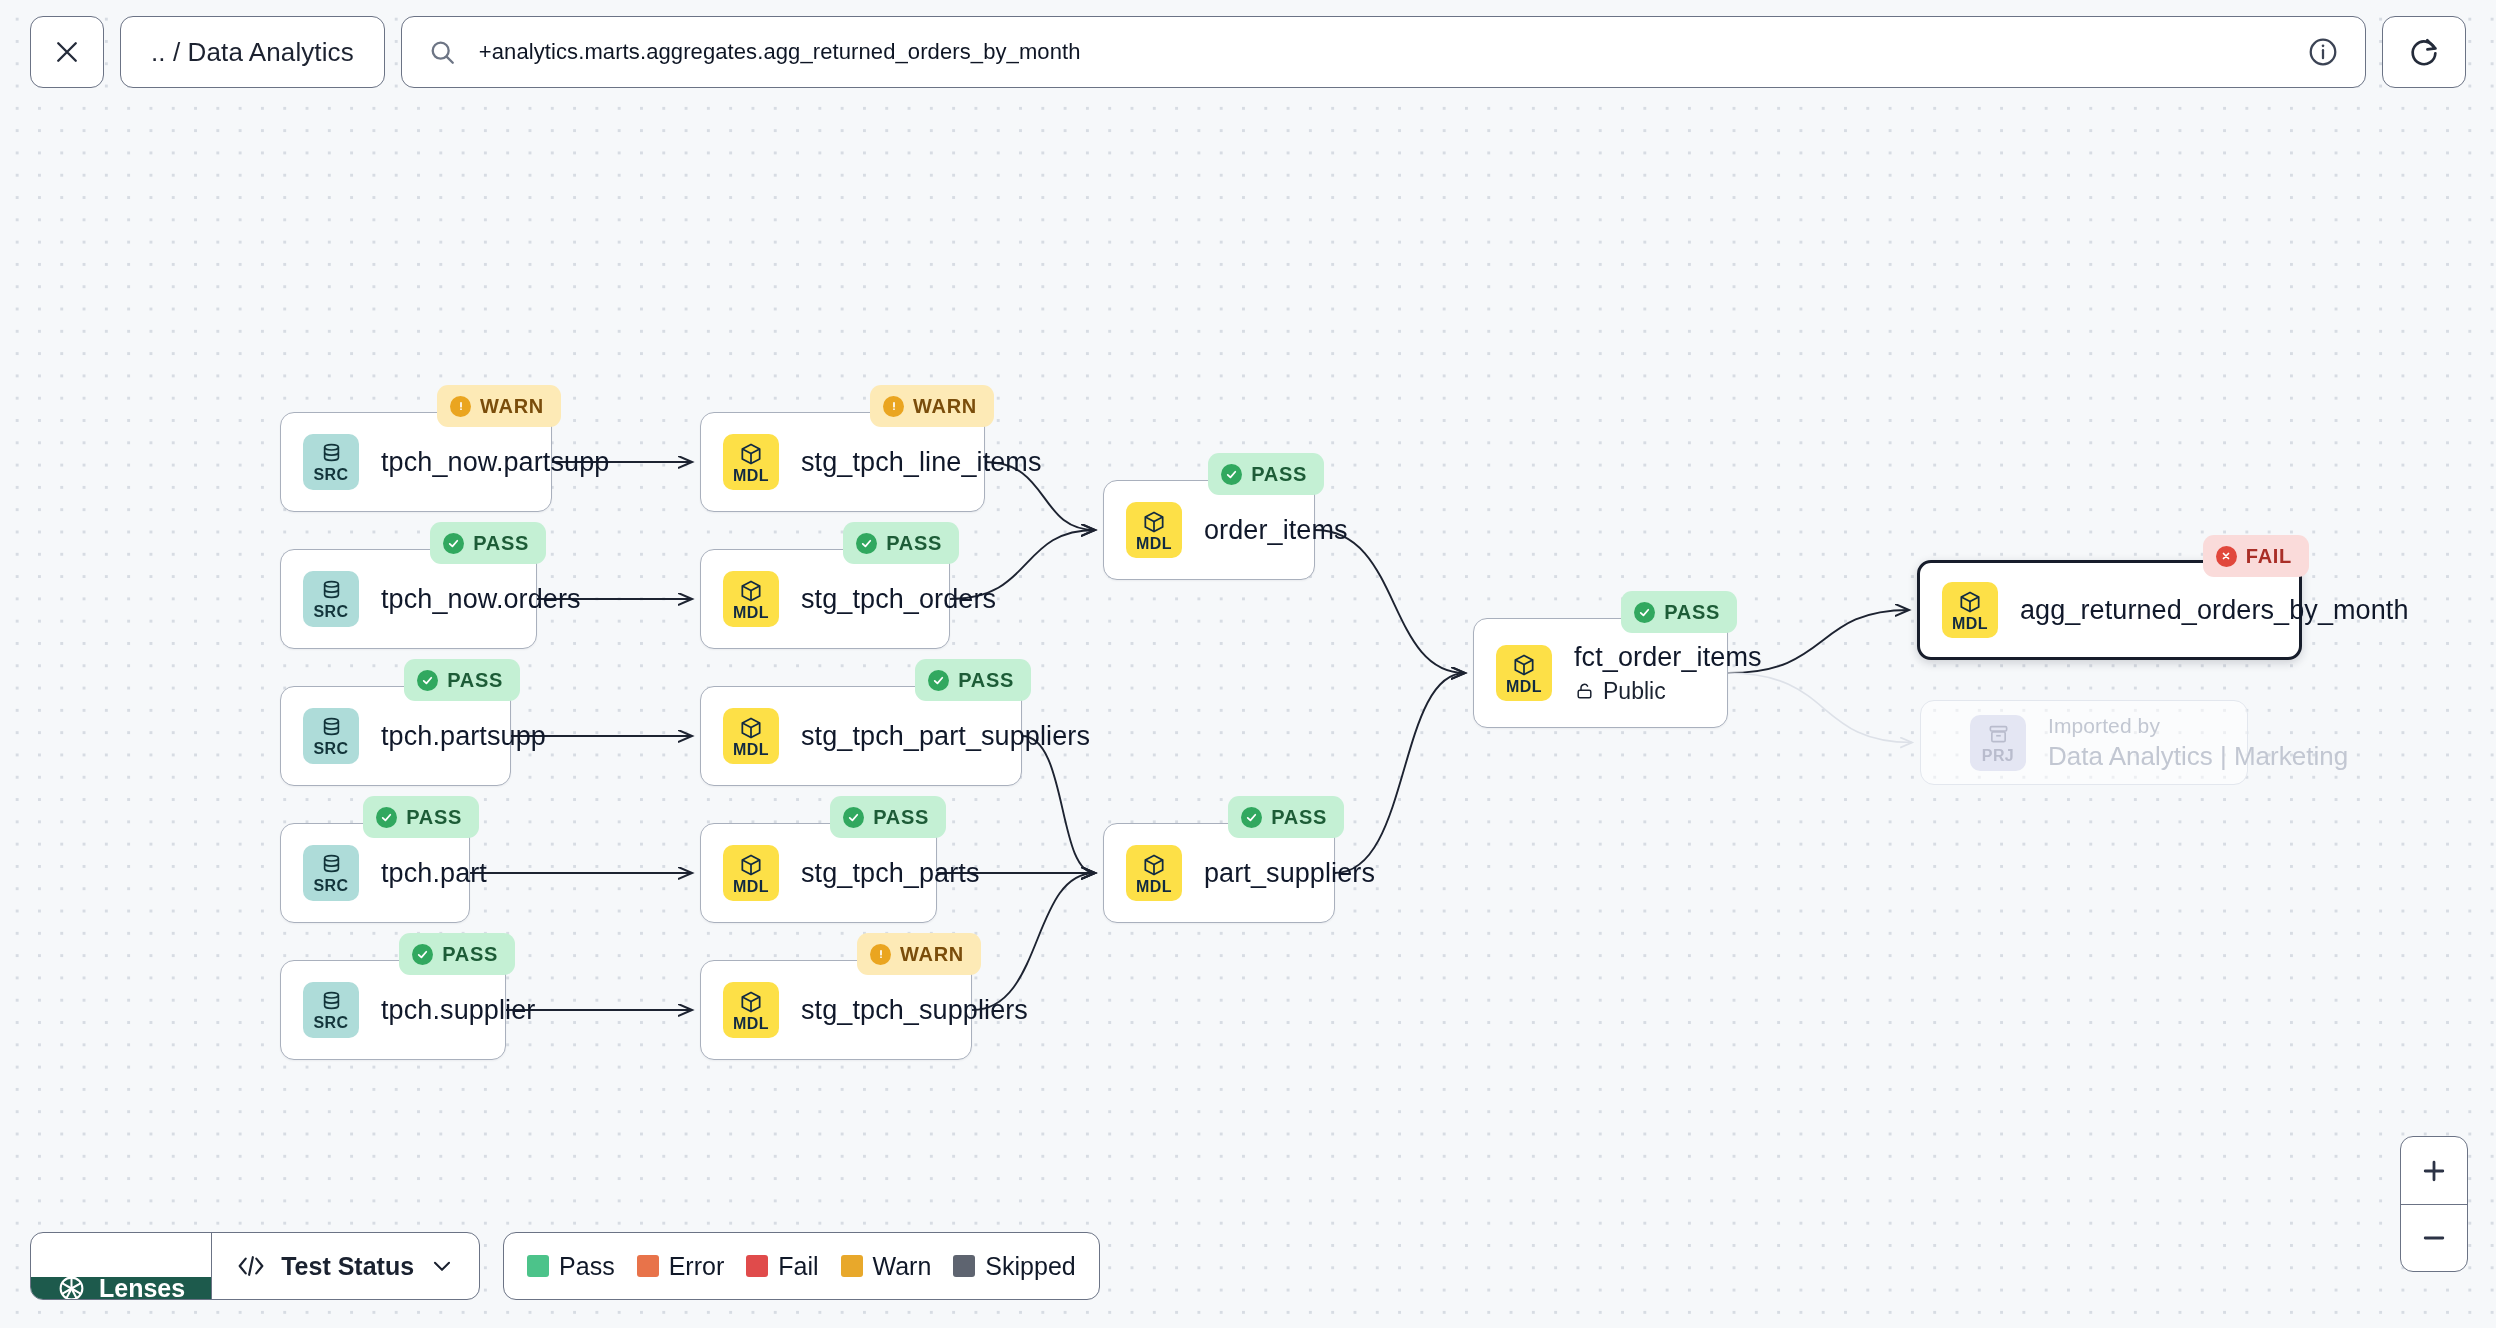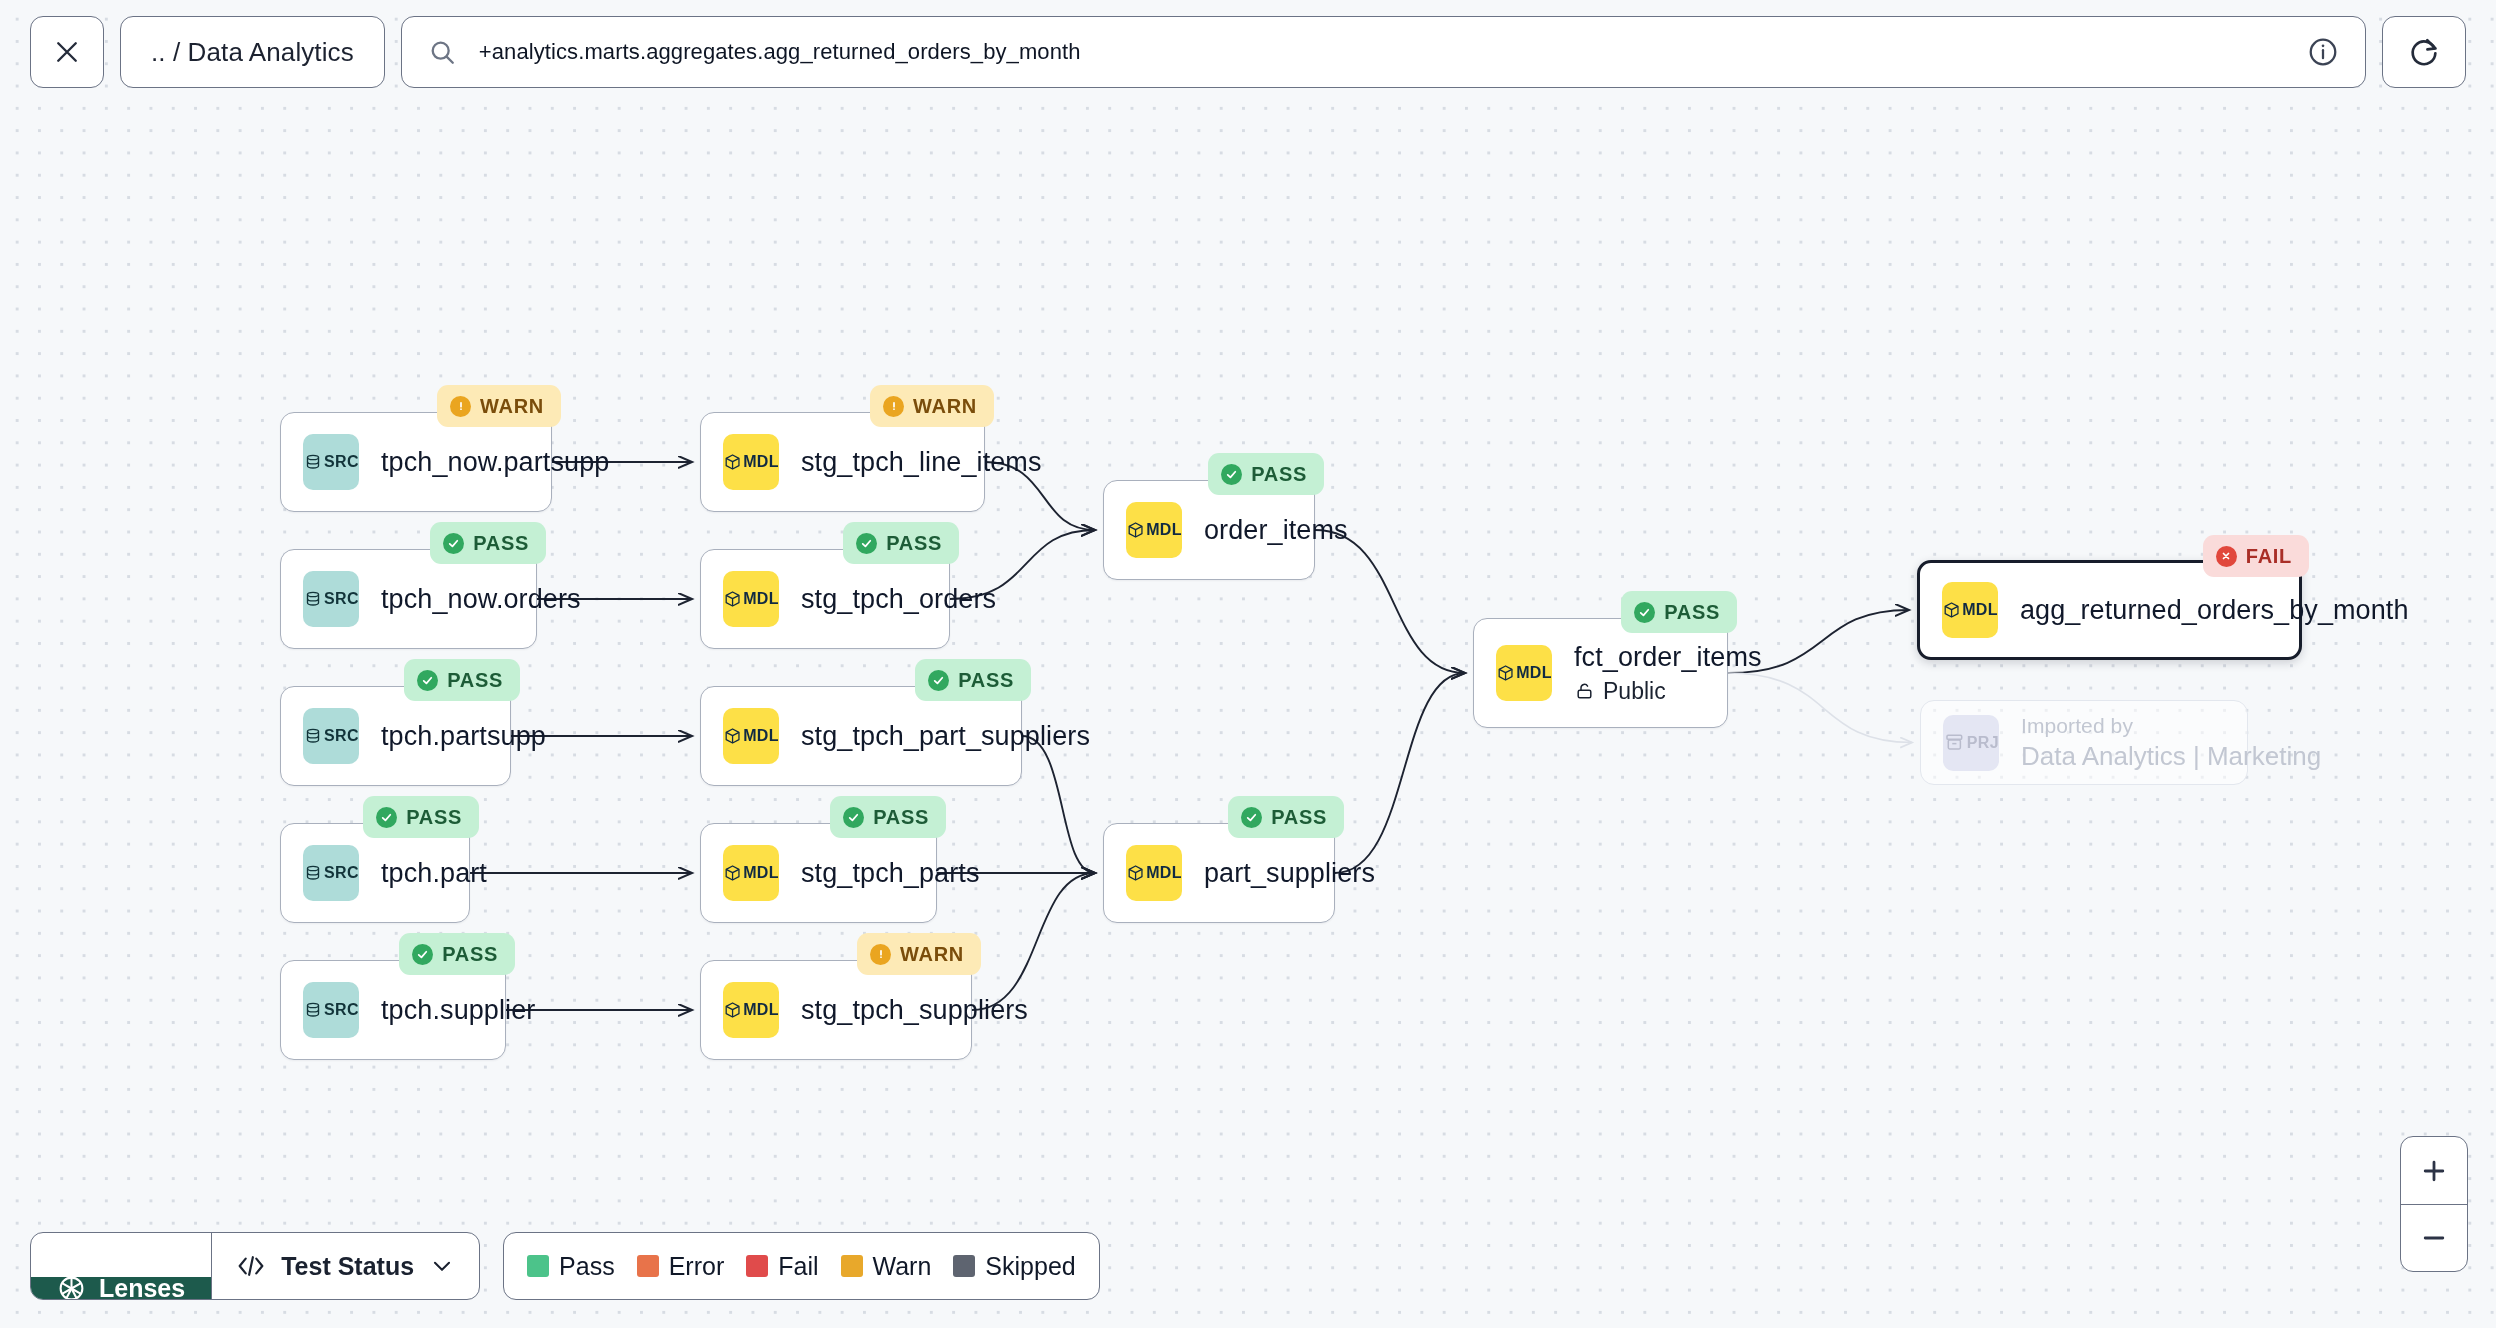--- a/index.html
+++ b/index.html
@@ -78,28 +78,28 @@
   .node.ghost {
     border: 1.4px solid #e3e7ee;
     background: rgba(255,255,255,.55);
     box-shadow: none;
     z-index: 14;
   }
 
   .nbadge {
     width: 56px; height: 56px; flex: 0 0 56px;
     border-radius: 10px;
-    display: flex; flex-direction: row;
+    display: flex; flex-direction: column;
     align-items: center; justify-content: center;
     gap: 1px;
   }
   .nbadge .bl { font-size: 16px; font-weight: 700; letter-spacing: .4px; line-height: 1; }
   .nbadge.src { background: #aedcd9; color: #12343a; }
   .nbadge.mdl { background: #fde047; color: #112a42; }
-  .nbadge.prj { background: #e4e6f3; color: #b9bccd; }
+  .nbadge.prj { background: #e4e6f3; color: #b9bccd; margin-left: 27px; }
 
   .ntexts { margin-left: 22px; min-width: 0; }
   .nlabel {
     font-size: 27px; color: #10182a; letter-spacing: .1px; white-space: nowrap;
   }
   .nsub {
     display: flex; align-items: center; gap: 8px;
     font-size: 23px; color: #1b2230; margin-top: 5px; white-space: nowrap;
   }
   .node.ghost .nlabel, .node.ghost .nsub { color: #c2c7d2; }

